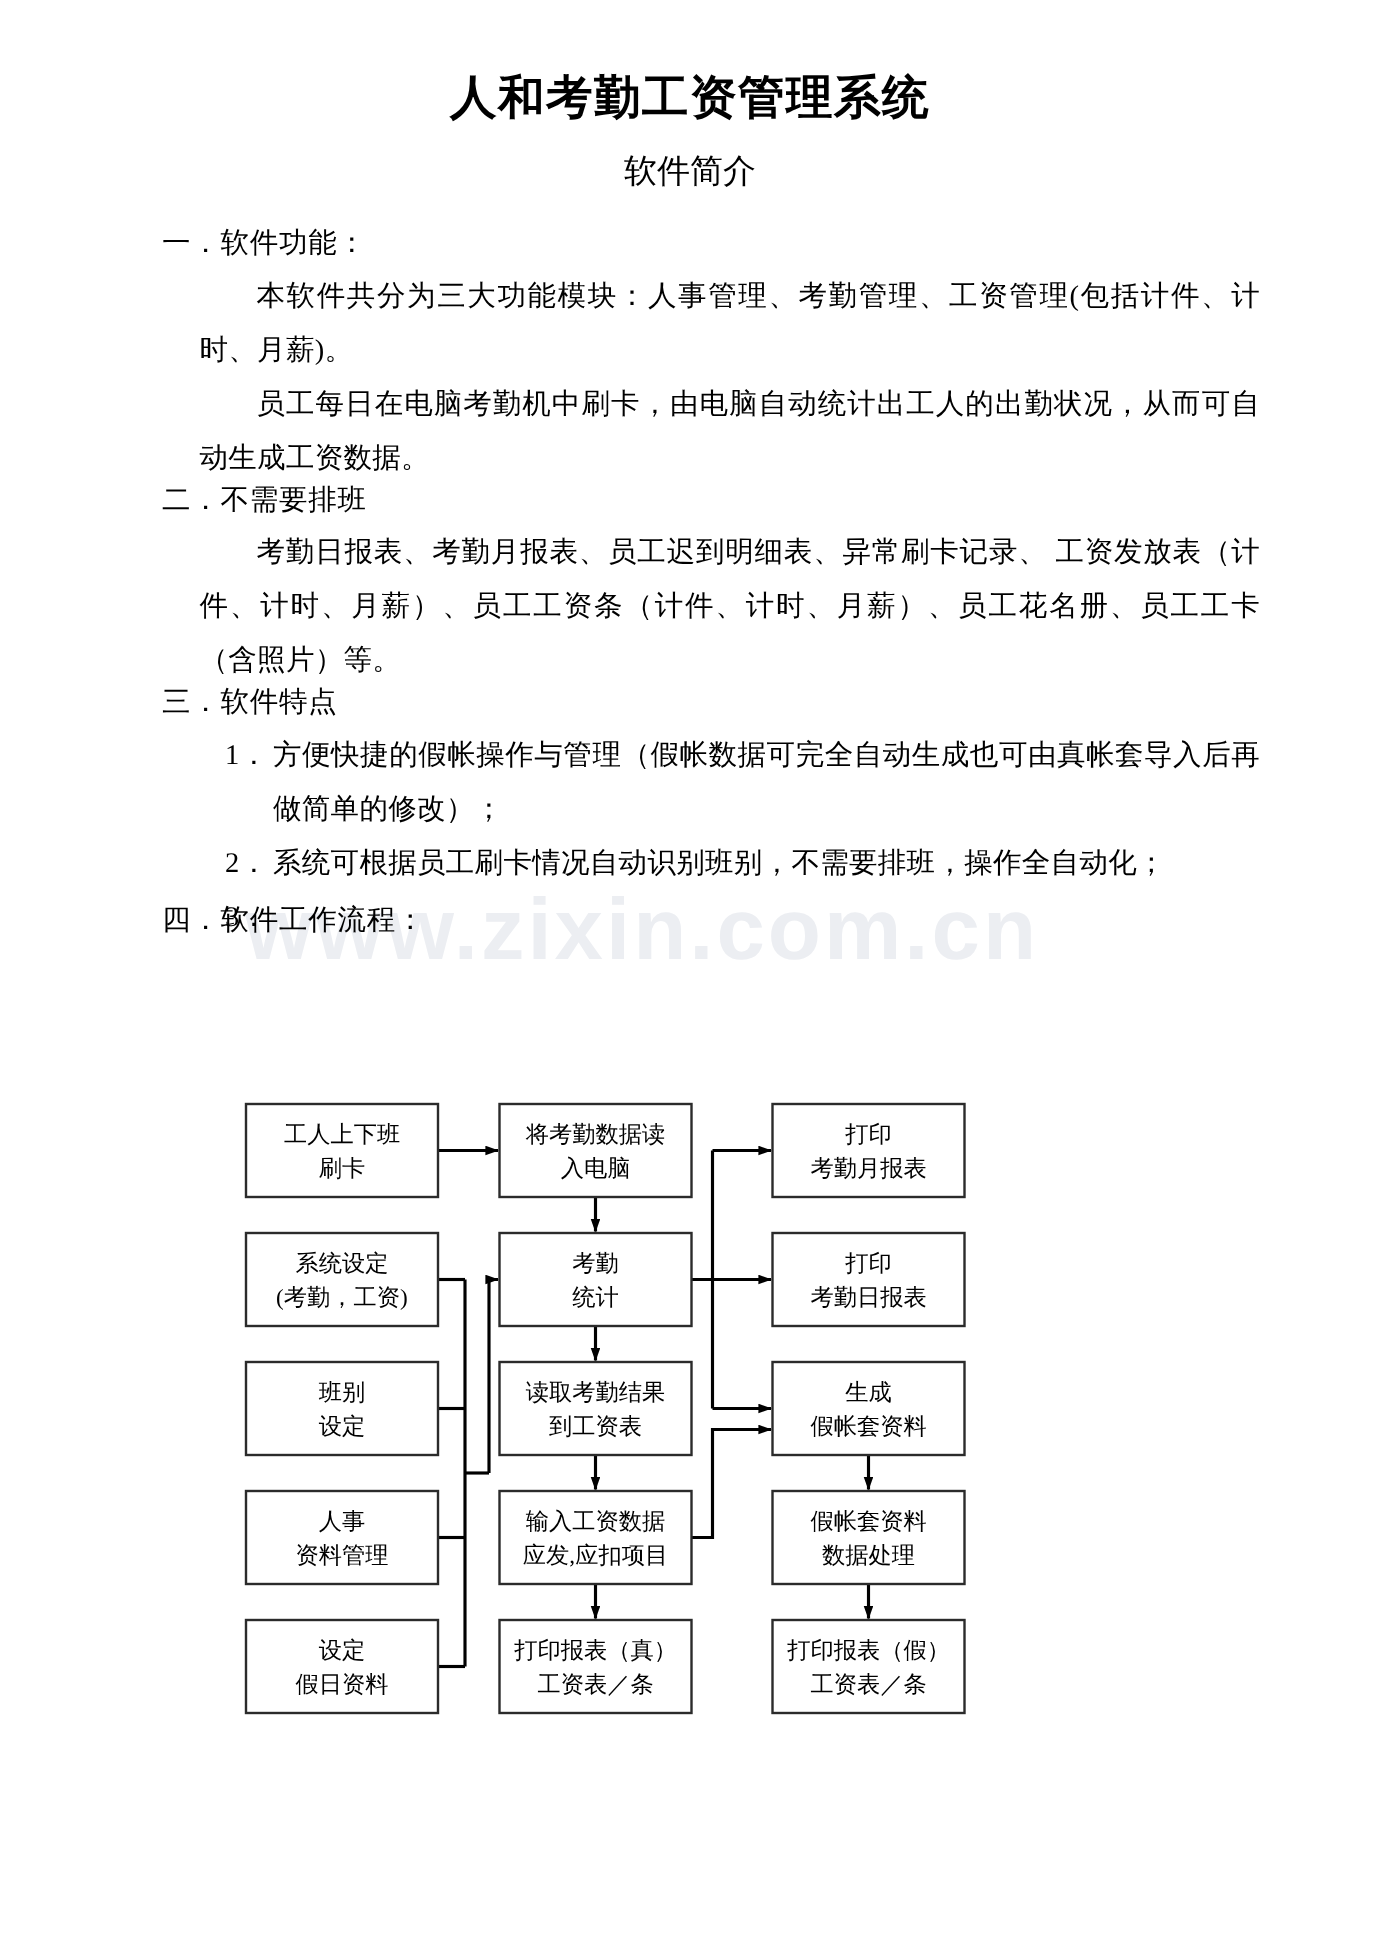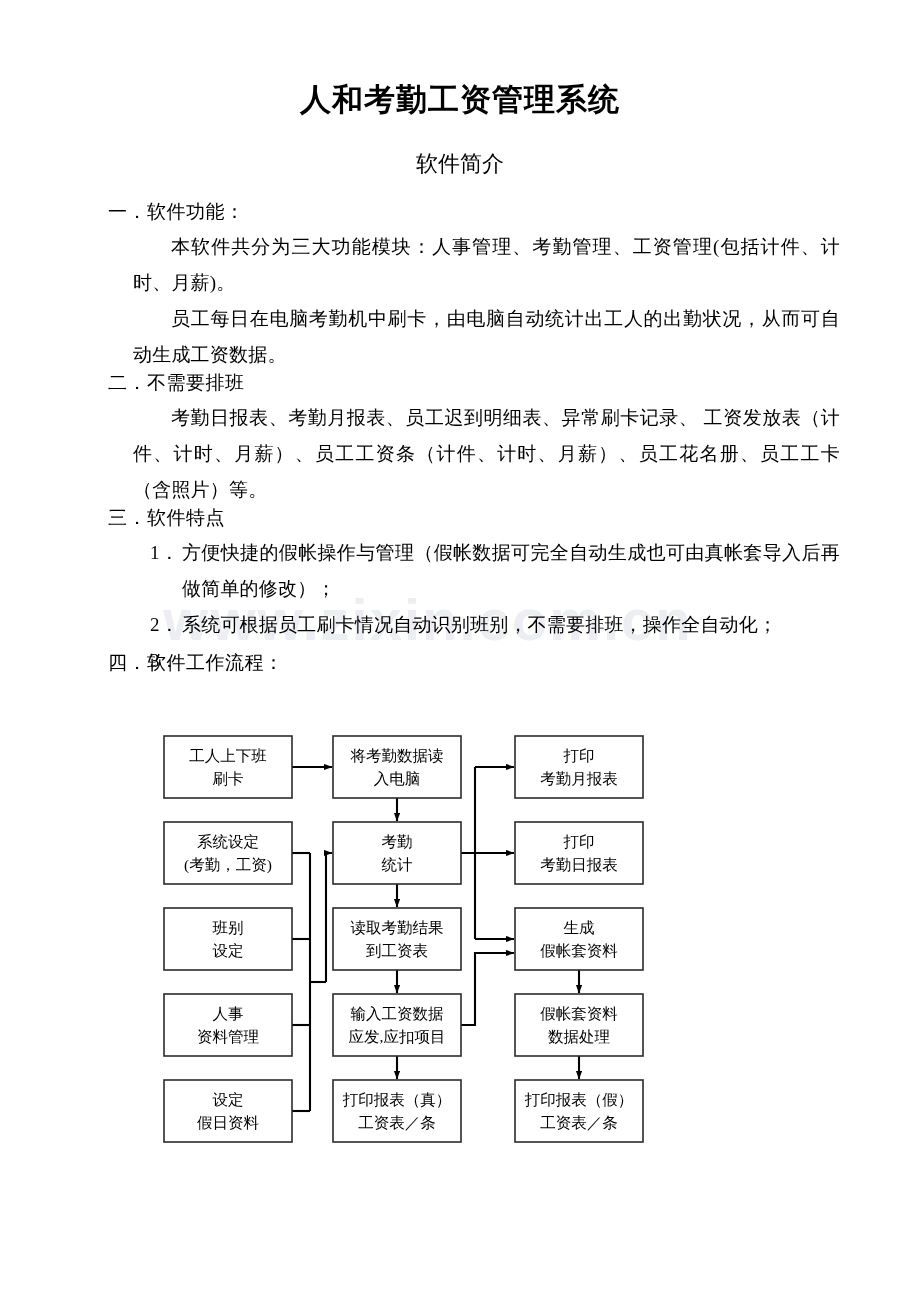--- a/index.html
+++ b/index.html
@@ -26,34 +26,34 @@
     white-space:nowrap;
     user-select:none;
     z-index:0;
   }
 
   .content { position:relative; z-index:2; }
 
   
   #doc-title {
     text-align:center;
-    font-family:Liberation Mono, monospace;
+    font-family:Liberation Sans, sans-serif;
     font-weight:700;
     font-size:31px;
     letter-spacing:1px;
     margin:0;
-    padding-top:85px;
+    padding-top:48px;
     line-height:1.1;
   }
   #doc-subtitle {
     text-align:center;
     font-family:"DejaVu Sans","Liberation Sans",sans-serif;
     font-weight:400;
     font-size:22px;
-    margin:12px;
+    margin:0;
     padding-top:21px;
     line-height:1.1;
   }
 
   
   .body-wrap { padding:0 80px 0 108px; margin-top:26px; }
 
   .sec-head {
     font-size:19px;
     line-height:1.0;

